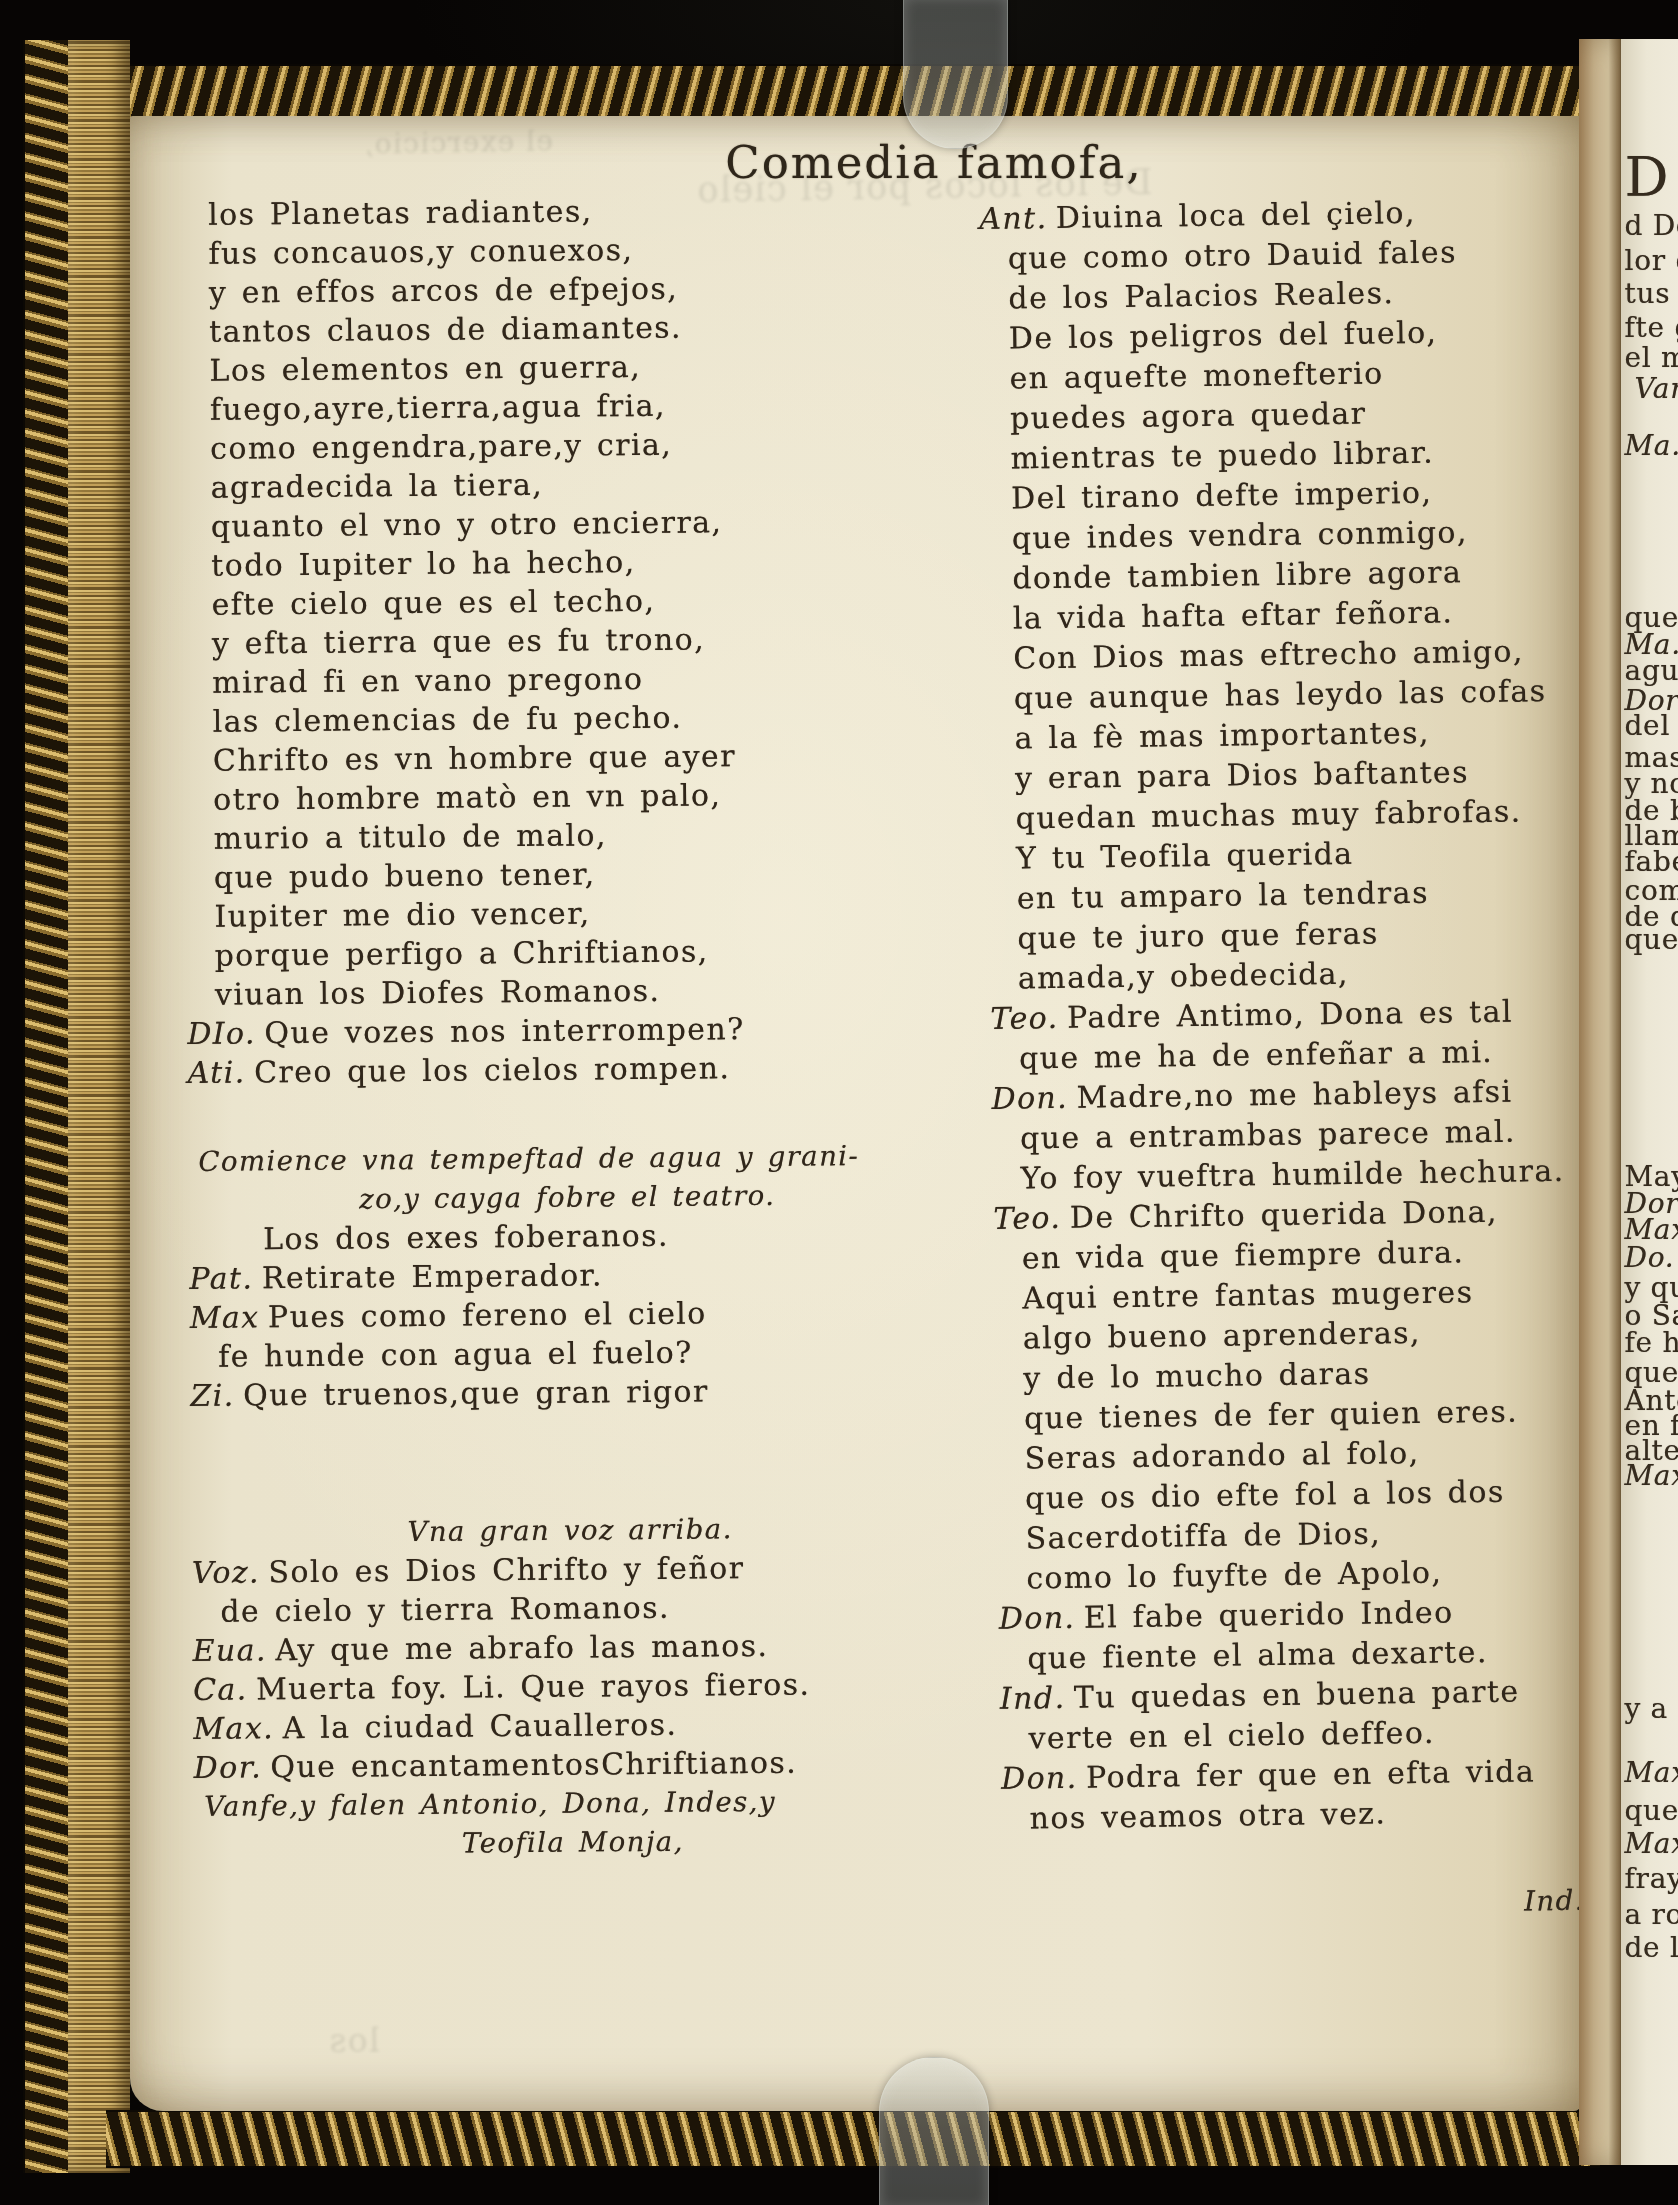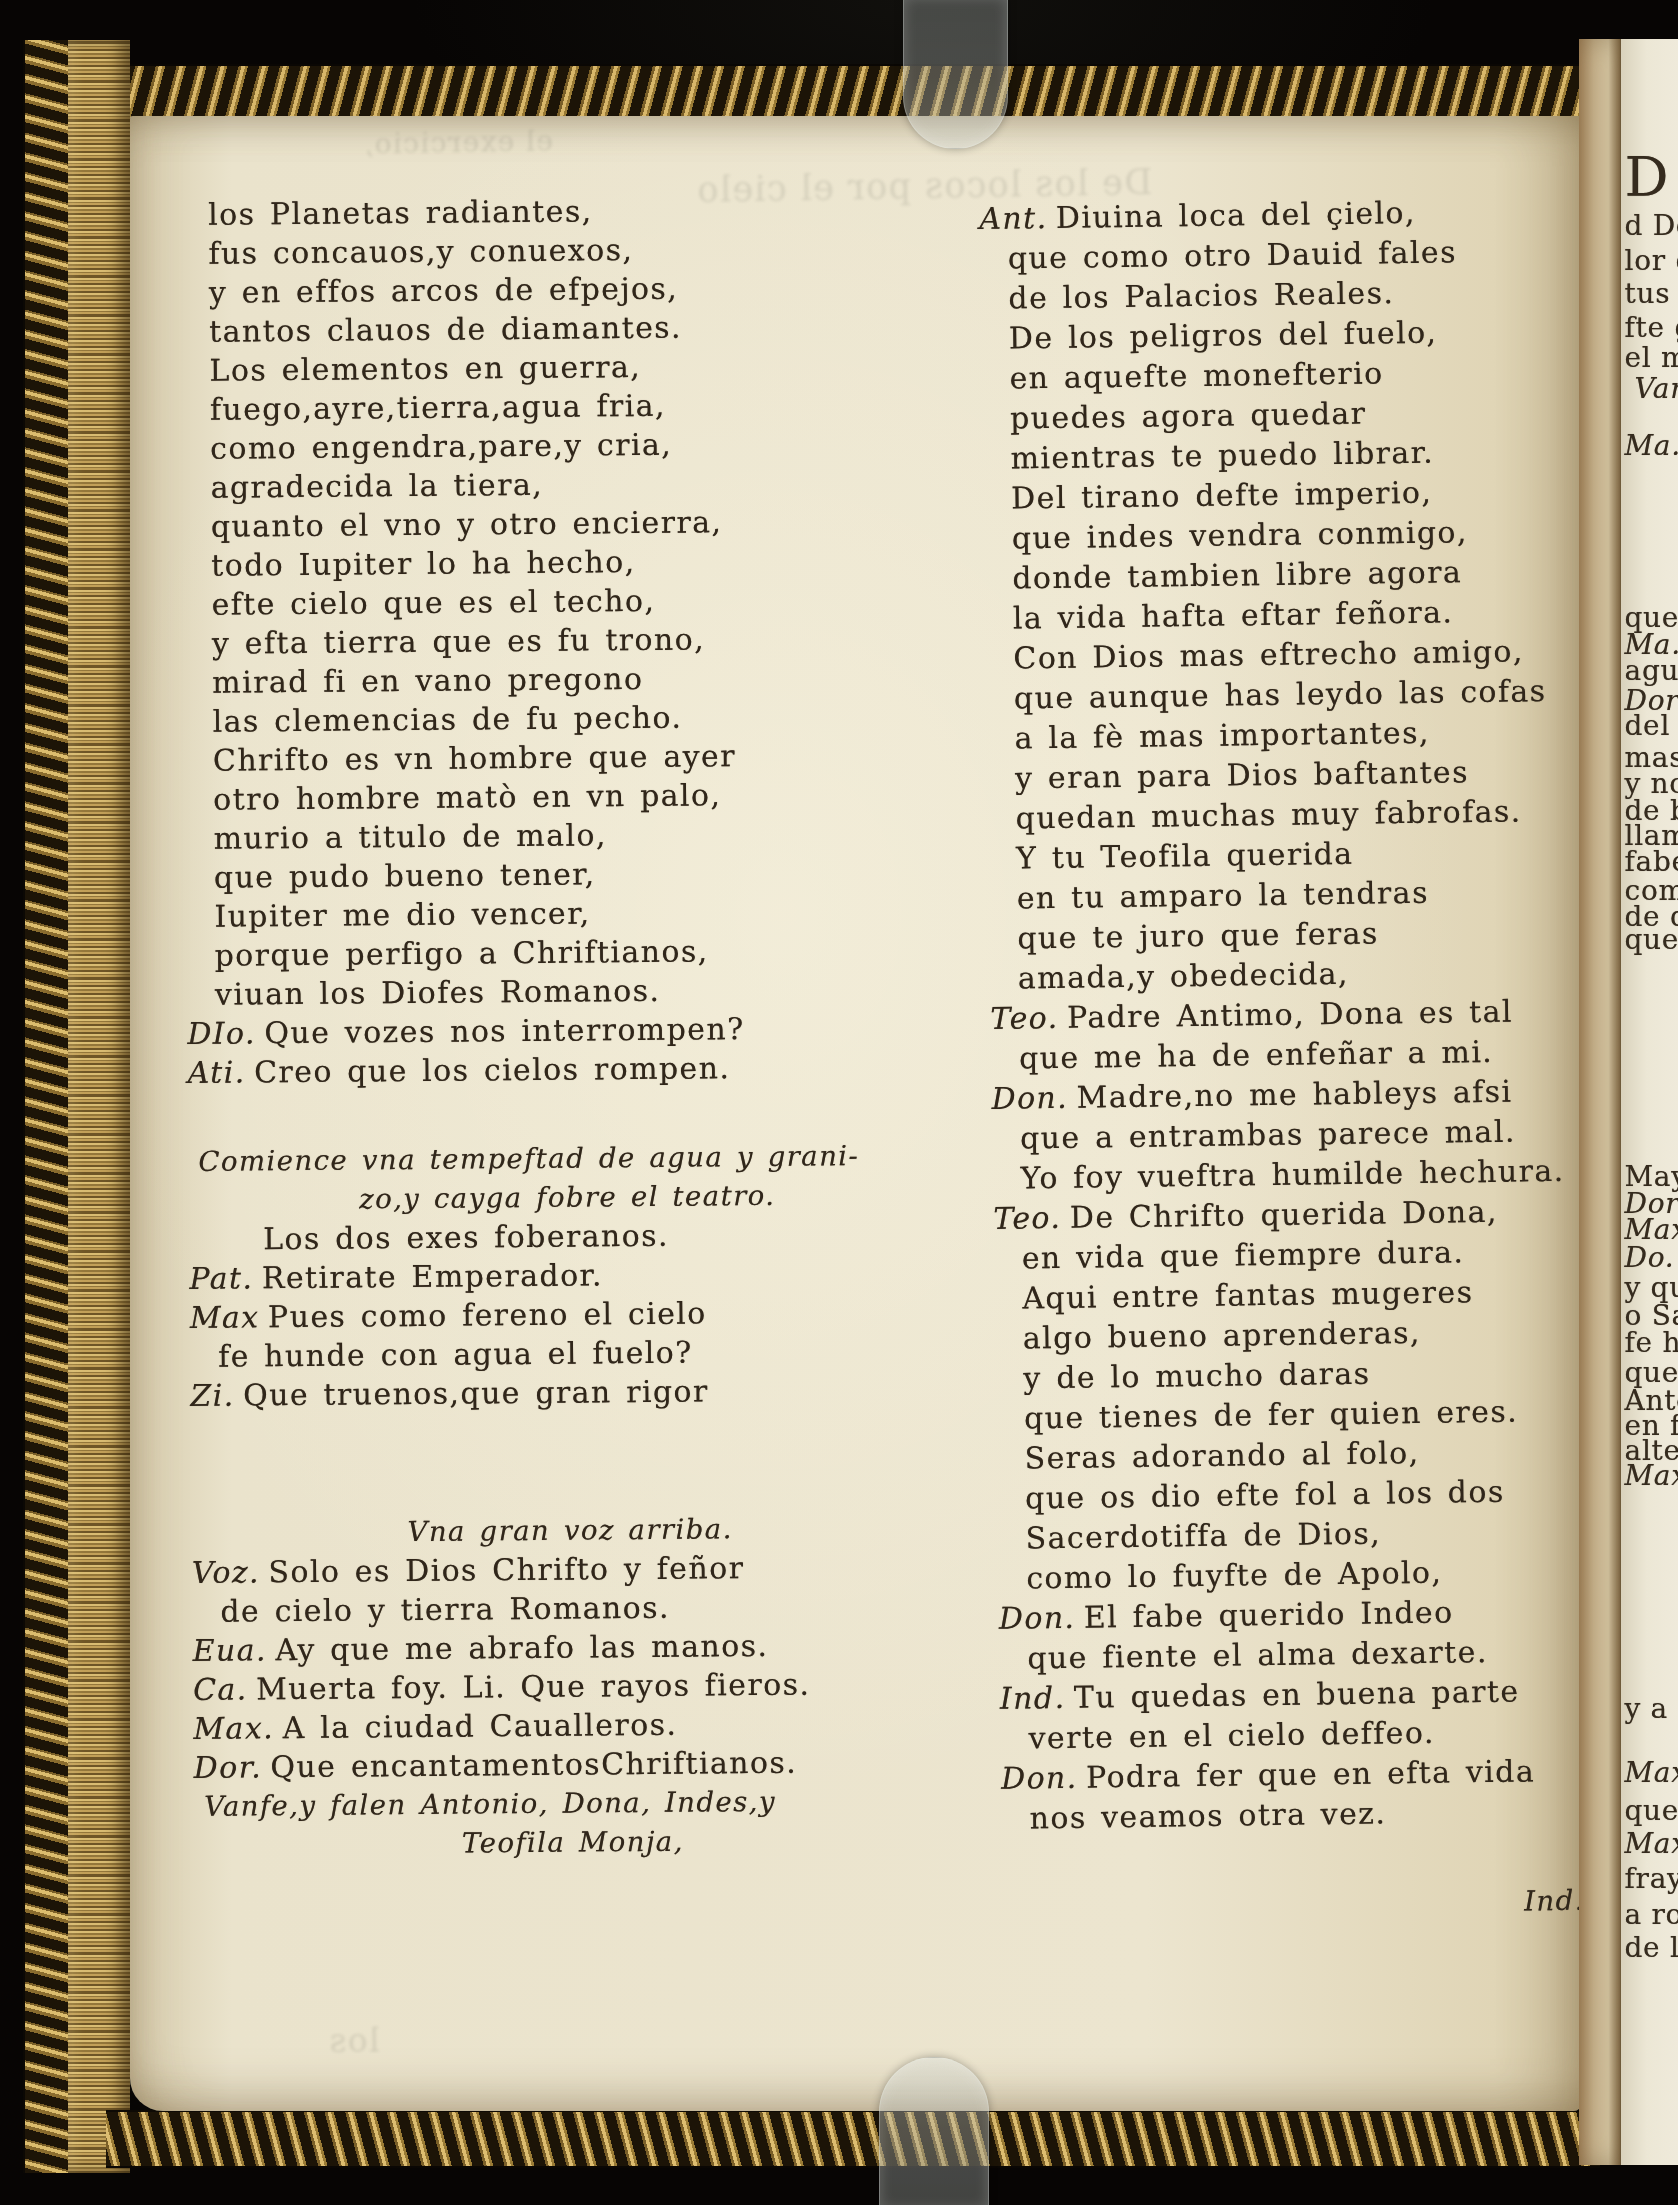--- a/index.html
+++ b/index.html
@@ -110,20 +110,21 @@
   <div class="gilt" id="gilt-left-inner"></div>
   <div class="gilt" id="gilt-top"></div>
   <div class="gilt" id="gilt-bottom"></div>
 
   <div id="book-page">
     <div class="ghosts">
         <div class="line" style="position: absolute; top: 50px; left: 566px; font-size: 35px;">De los locos por el cielo</div>
         <div class="line" style="position: absolute; top: 10px; left: 233px; font-size: 28px;">el exercicio,</div>
         <div class="line" style="position: absolute; top: 1905px; left: 198px; font-size: 33px;">los</div>
       </div>
+    <div id="page-header">Comedia famofa,</div>
     <div class="col" id="col-left">
         <div class="line ind">los Planetas radiantes,</div>
         <div class="line ind">fus concauos,y conuexos,</div>
         <div class="line ind">y en effos arcos de efpejos,</div>
         <div class="line ind">tantos clauos de diamantes.</div>
         <div class="line ind">Los elementos en guerra,</div>
         <div class="line ind">fuego,ayre,tierra,agua fria,</div>
         <div class="line ind">como engendra,pare,y cria,</div>
         <div class="line ind">agradecida la tiera,</div>
         <div class="line ind">quanto el vno y otro encierra,</div>

